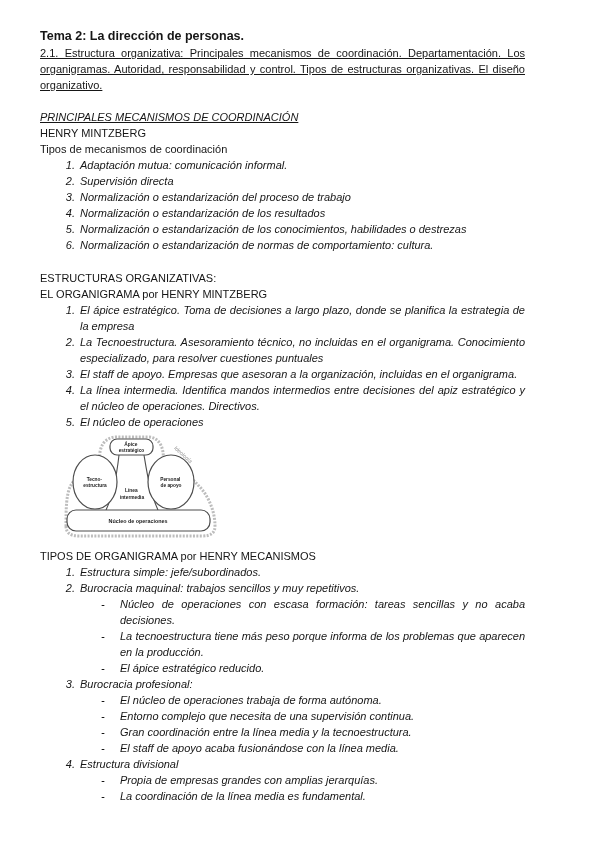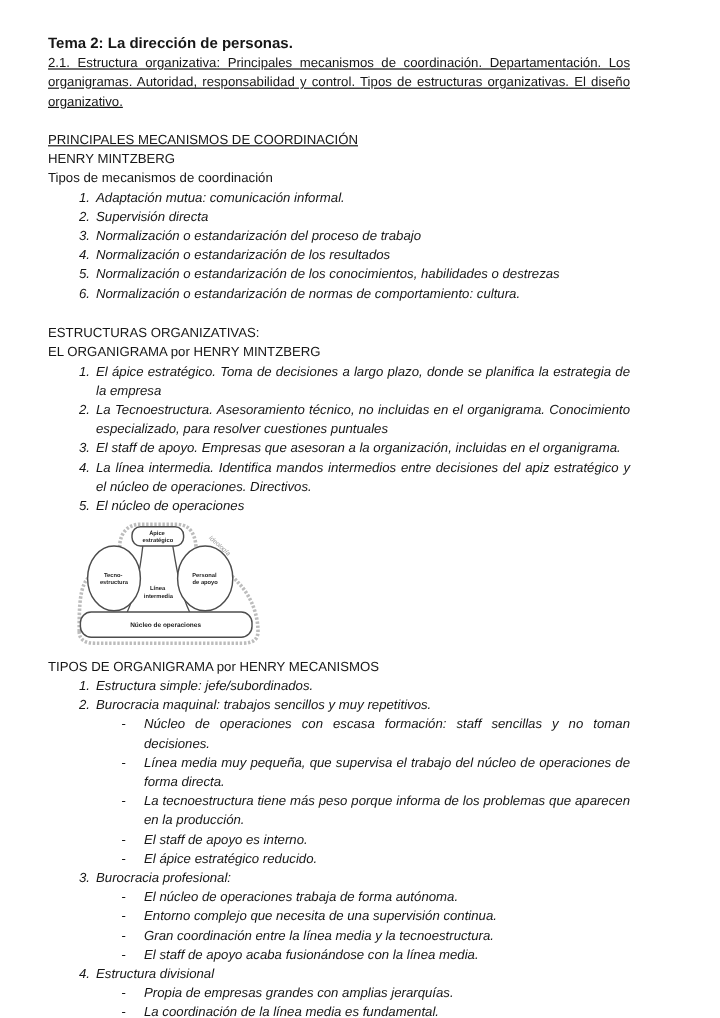--- a/index.html
+++ b/index.html
@@ -20,21 +20,21 @@
   .doc-title {
     font-size: 12.5px;
     font-weight: bold;
     line-height: 17px;
   }
   .intro {
     text-align: justify;
     text-decoration: underline;
     margin-bottom: 16px;
   }
-  .heading-underline { text-decoration: underline; }
+  .heading-underline { text-decoration: underline; font-style: italic; }
   .gap-top { margin-top: 17px; }
   ol.num {
     list-style: decimal;
     padding-left: 38px;
     font-style: italic;
   }
   ol.num > li { padding-left: 2px; }
   ol.justify > li { text-align: justify; }
   ul.dash {
     list-style: none;
@@ -133,24 +133,22 @@
 
   <p>TIPOS DE ORGANIGRAMA por HENRY MECANISMOS</p>
 
   <ol class="num">
     <li>
       <span>Estructura simple: jefe/subordinados.</span>
     </li>
     <li>
       <span>Burocracia maquinal: trabajos sencillos y muy repetitivos.</span>
       <ul class="dash">
-        <li>Núcleo de operaciones con escasa formación: staff sencillas y no toman decisiones.</li>
-        <li>Línea media muy pequeña, que supervisa el trabajo del núcleo de operaciones de forma directa.</li>
+        <li>Núcleo de operaciones con escasa formación: tareas sencillas y no acaba decisiones.</li>
         <li>La tecnoestructura tiene más peso porque informa de los problemas que aparecen en la producción.</li>
-        <li>El staff de apoyo es interno.</li>
         <li>El ápice estratégico reducido.</li>
       </ul>
     </li>
     <li>
       <span>Burocracia profesional:</span>
       <ul class="dash">
         <li>El núcleo de operaciones trabaja de forma autónoma.</li>
         <li>Entorno complejo que necesita de una supervisión continua.</li>
         <li>Gran coordinación entre la línea media y la tecnoestructura.</li>
         <li>El staff de apoyo acaba fusionándose con la línea media.</li>

